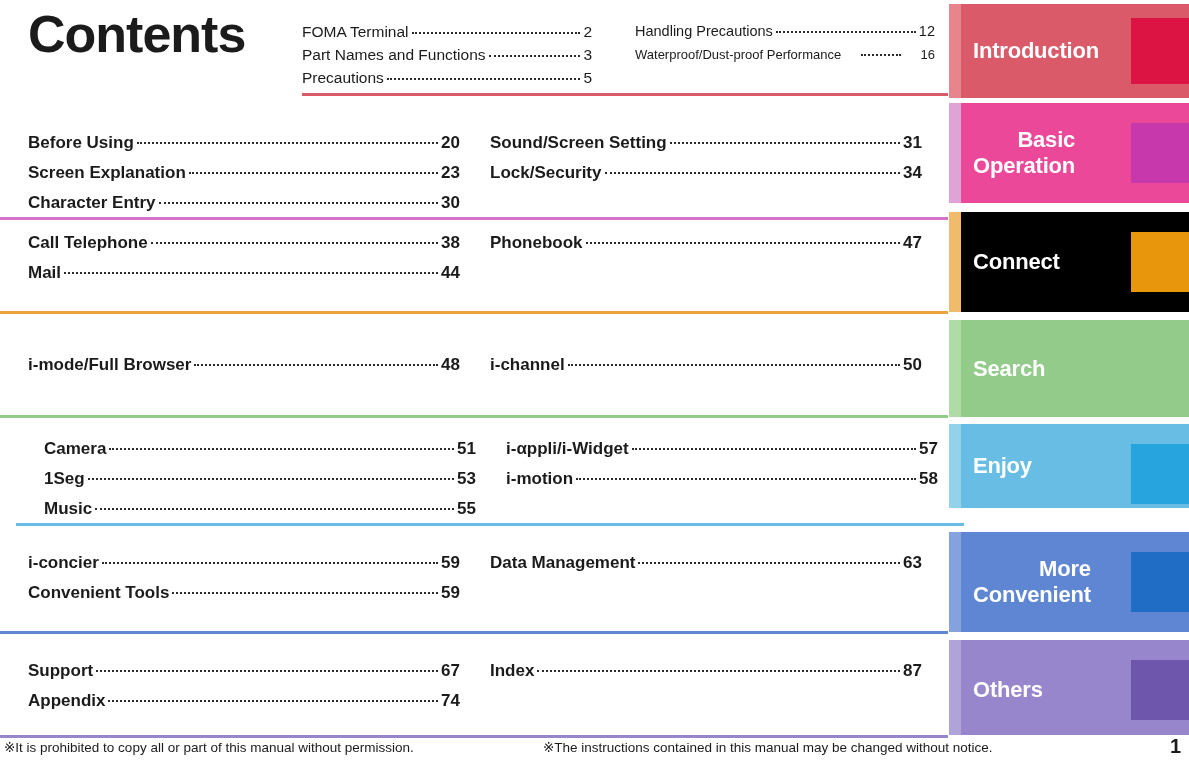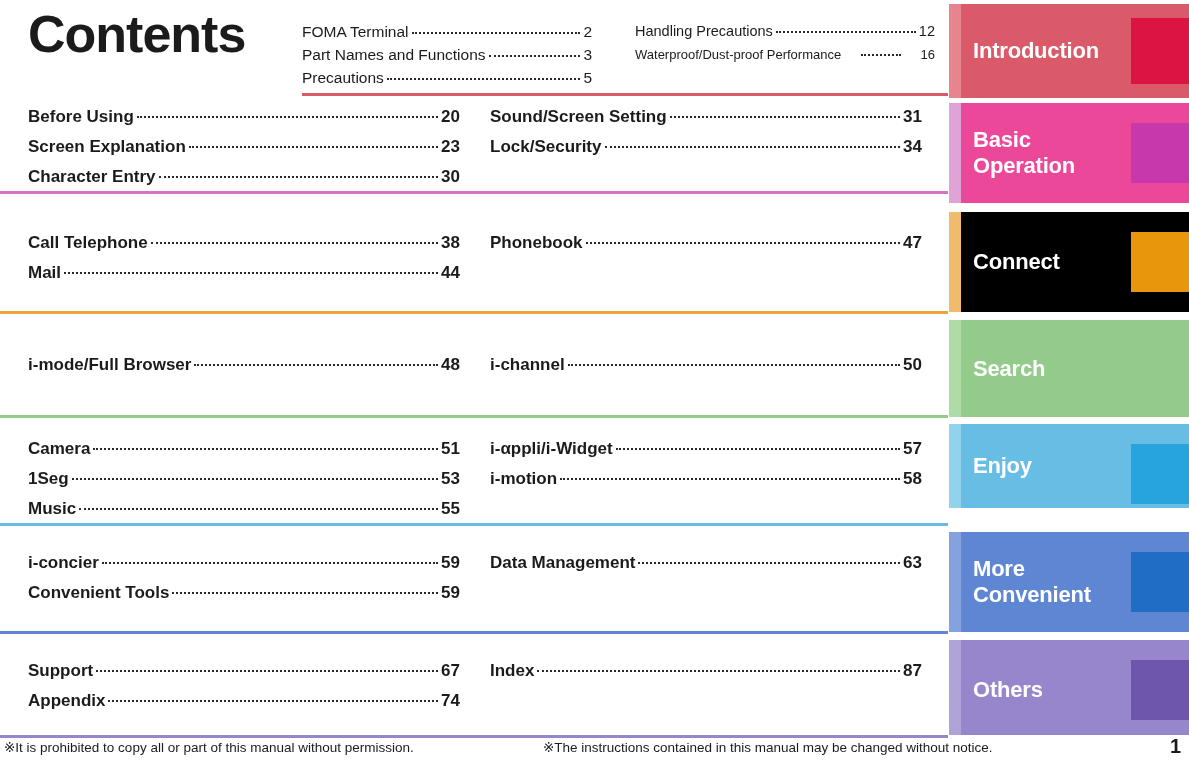--- a/index.html
+++ b/index.html
@@ -55,20 +55,21 @@
 
   
   .tab{position:absolute;left:949px;width:240px;box-sizing:border-box;overflow:hidden;}
   .tab .stripe{position:absolute;left:0;top:0;bottom:0;width:12px;}
   .tab .label{
     position:absolute;left:24px;
     color:#ffffff;font-weight:bold;font-size:22px;line-height:26px;
     letter-spacing:-0.2px;
     top:50%;transform:translateY(-50%);
     white-space:pre-line;
+    text-align:right;
   }
   .tab .accent{position:absolute;right:0;}
 
   
   .footer{
     position:absolute;left:0;bottom:0;width:1189px;height:28px;
     background:#ffffff;
   }
   .footer .note{
     position:absolute;top:4px;font-size:13.5px;color:#1b1b1b;
@@ -122,21 +123,21 @@
       <div class="divider" id="hdr-divider" style="top: 93px; left: 302px; width: 646px; background: rgb(219, 90, 105);"></div>
     </div>
   </div>
 
   <div id="sections-host">
       <div class="tab" style="top: 4px; height: 94px; background: rgb(219, 90, 105);">
         <div class="stripe" style="background: rgb(232, 132, 142);"></div>
         <div class="label">Introduction</div>
         <div class="accent" style="top: 14px; height: 66px; width: 58px; background: rgb(220, 20, 68);"></div>
       </div>
-      <div class="sec" style="top: 86px; height: 108px; padding-left: 35px;">
+      <div class="sec" style="top: 112px; height: 108px; padding-left: 35px;">
         <div class="cols">
           <div class="col left" style="top: 16px;">
             <div class="tocline">
               <span class="t">Before Using</span>
               <span class="lead"></span>
               <span class="p">20</span>
             </div>
             <div class="tocline">
               <span class="t">Screen Explanation</span>
               <span class="lead"></span>
@@ -215,21 +216,21 @@
             </div>
           </div>
         </div>
         <div class="divider" style="top: 101px; background: rgb(146, 203, 138);"></div>
       </div>
       <div class="tab" style="top: 320px; height: 97px; background: rgb(146, 203, 138);">
         <div class="stripe" style="background: rgb(174, 219, 166);"></div>
         <div class="label">Search</div>
         <div class="accent" style="top: 20px; height: 58px; width: 58px;"></div>
       </div>
-      <div class="sec" style="top: 418px; height: 108px;">
+      <div class="sec" style="top: 418px; height: 108px; margin-left: 16px;">
         <div class="cols">
           <div class="col left" style="top: 16px;">
             <div class="tocline">
               <span class="t">Camera</span>
               <span class="lead"></span>
               <span class="p">51</span>
             </div>
             <div class="tocline">
               <span class="t">1Seg</span>
               <span class="lead"></span>

